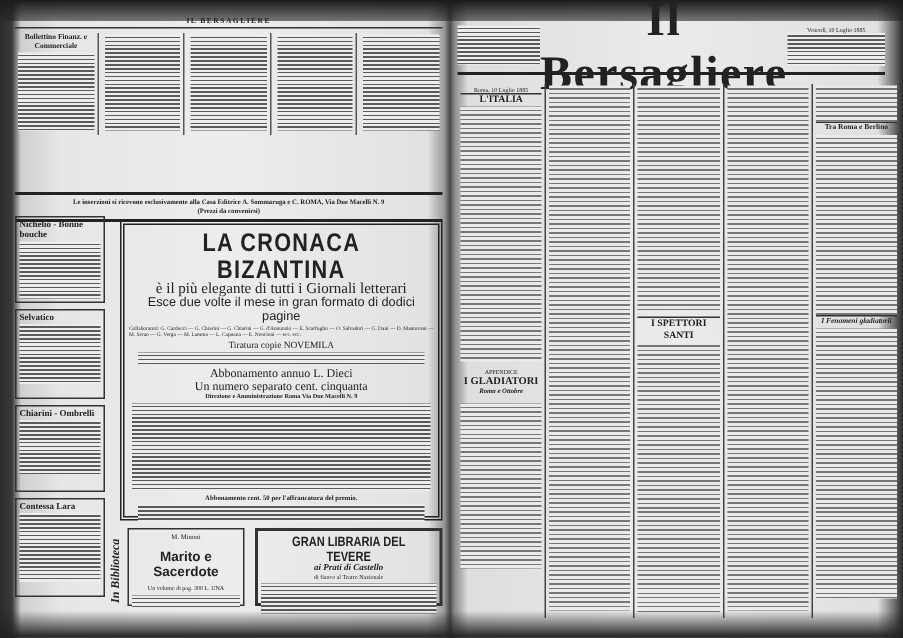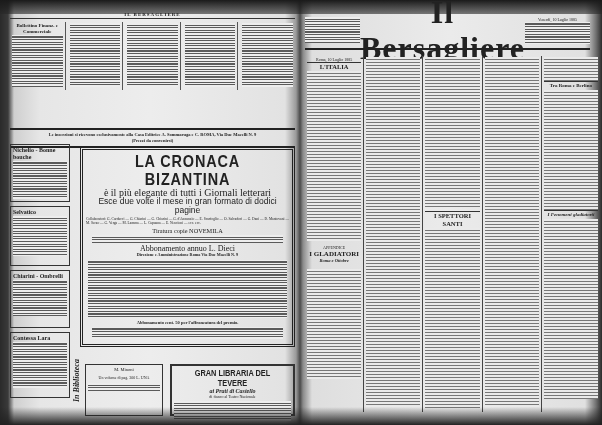--- a/index.html
+++ b/index.html
@@ -21,21 +21,21 @@
   .notice{font-size:4.5px;text-align:center;font-weight:bold;line-height:6px;}
   .adcol{position:absolute;left:0;width:60px;}
   .ad{border:1px solid #333;margin-bottom:4px;padding:2px;font-size:4px;}
   .ad-t{font-size:6px;font-weight:bold;line-height:7px;}
   .bigad{position:absolute;left:70px;top:135px;width:215px;height:200px;border:3px double #222;padding:3px;box-sizing:border-box;text-align:center;}
   .h1{font-family:"Liberation Sans",sans-serif;font-size:17px;font-weight:bold;letter-spacing:1px;transform:scaleX(.85);line-height:18px;}
   .h2{font-size:10px;line-height:8px;}
   .h3{font-size:8.5px;font-weight:normal;line-height:9px;font-family:"Liberation Sans",sans-serif;}
   .small{font-size:3.6px;line-height:4px;text-align:justify;}
   .mid{font-size:6.3px;line-height:7px;}
-  .subbox{position:absolute;top:340px;border:1px solid #333;box-sizing:border-box;padding:2px;text-align:center;margin-top:12px;}
+  .subbox{position:absolute;top:340px;border:1px solid #333;box-sizing:border-box;padding:2px;text-align:center;}
   .mast{font-family:"Liberation Serif",serif;font-size:32px;font-weight:bold;text-align:center;line-height:36px;letter-spacing:1px;}
   .rcols{display:flex;position:absolute;top:44px;left:0;width:295px;height:356px;}
   .rcol{flex:1;border-right:1px solid #444;padding:1px 2px;position:relative;overflow:hidden;}
   .rcol:last-child{border-right:none;}
   .sechead{font-weight:bold;text-align:center;font-size:6.5px;line-height:8px;}
   .vert{writing-mode:vertical-rl;transform:rotate(180deg);font-size:8px;font-weight:bold;font-style:italic;}
 </style>
 </head>
 <body>
 
@@ -89,30 +89,32 @@
   </div>
 
   <div class="bigad">
     <div class="h1">LA CRONACA BIZANTINA</div>
     <div class="h2">è il più elegante di tutti i Giornali letterari</div>
     <div class="h3">Esce due volte il mese in gran formato di dodici pagine</div>
     <div class="small" style="margin-top:2px;">Collaboratori: G. Carducci — G. Chiarini — G. Chiarini — G. d'Annunzio — E. Scarfoglio — O. Salvadori — G. Dani — D. Mantovani — M. Serao — G. Verga — M. Lamma — L. Capuana — E. Nencioni — ecc. ecc.</div>
     <div class="mid" style="margin-top:2px;">Tiratura copie NOVEMILA</div>
     <div class="lines-d" style="height:8px;margin:1px 6px;"></div>
     <div class="mid" style="font-size:8px;line-height:9px;">Abbonamento annuo L. Dieci</div>
+    <div class="mid" style="font-size:8px;line-height:9px;">Un numero separato cent. cinquanta</div>
     <div class="small" style="text-align:center;font-weight:bold;font-size:4.2px;">Direzione e Amministrazione Roma Via Due Macelli N. 9</div>
     <div class="lines-d" style="height:58px;margin:3px 2px;"></div>
     <div class="small" style="text-align:center;font-weight:bold;font-size:4.5px;">Abbonamento cent. 50 per l'affrancatura del premio.</div>
     <div class="lines-d" style="height:12px;margin:2px 6px;"></div>
   </div>
 
   <div class="vert" style="position:absolute;left:62px;top:330px;height:60px;">In Biblioteca</div>
 
   <div class="subbox" style="left:75px;width:78px;height:52px;">
     <div style="font-size:4.5px;">M. Minoni</div>
+    <div style="font-size:9px;font-weight:bold;margin-top:6px;font-family:'Liberation Sans',sans-serif;">Marito e Sacerdote</div>
     <div style="font-size:4px;margin-top:3px;">Un volume di pag. 300 L. UNA</div>
     <div class="lines-d" style="height:8px;margin-top:3px;"></div>
   </div>
 
   <div class="subbox" style="left:160px;width:125px;height:52px;border-width:2px;">
     <div style="font-size:9px;font-weight:bold;font-family:'Liberation Sans',sans-serif;transform:scaleX(.82);">GRAN LIBRARIA DEL TEVERE</div>
     <div style="font-size:6px;font-style:italic;font-weight:bold;">ai Prati di Castello</div>
     <div style="font-size:4px;">di fianco al Teatro Nazionale</div>
     <div class="lines-d" style="height:20px;margin-top:2px;"></div>
   </div>

